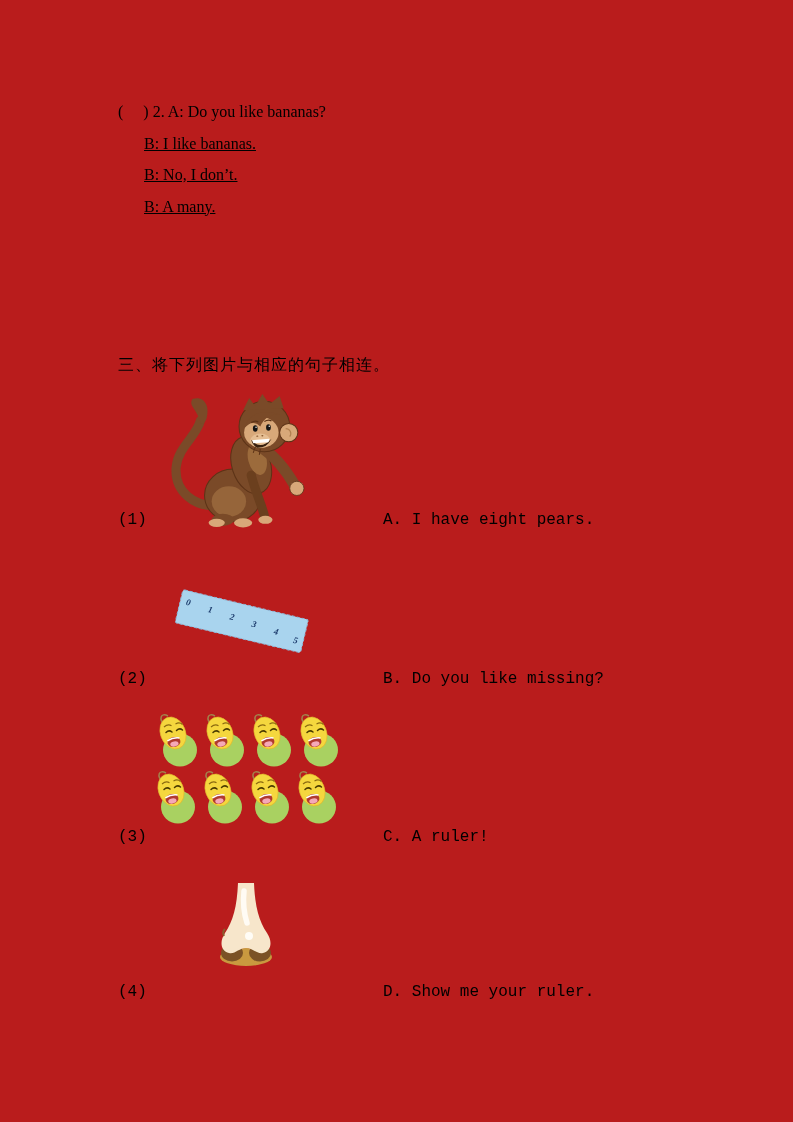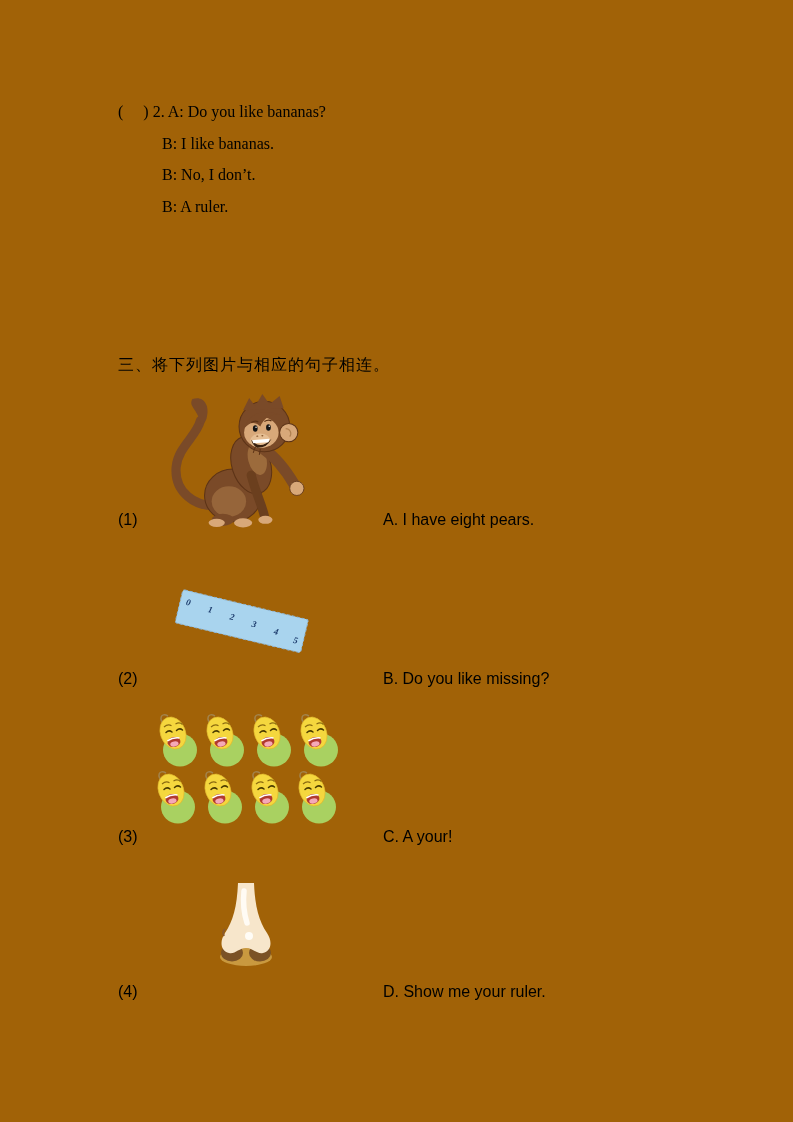--- a/index.html
+++ b/index.html
@@ -1,42 +1,42 @@
 <!DOCTYPE html>
 <html><head>
 <meta charset="utf-8">
 <style>
   html,body{margin:0;padding:0;background:#ffffff;}
   .page{
     position:relative;
     width:793px;height:1122px;
-    background:#a16207;
+    background:#b91c1c;
     overflow:hidden;
     font-family:"Liberation Serif", serif;
     color:#000;
   }
-  .serif{font-family:Liberation Sans, sans-serif;font-size:16px;color:#000;}
+  .serif{font-family:Liberation Mono, monospace;font-size:16px;color:#000;}
   .dialog{position:absolute;left:118px;top:96px;width:560px;}
   .dialog .line{line-height:31.5px;font-size:16px;white-space:pre;}
-  .dialog .answer{margin-left:44px;}
+  .dialog .answer{margin-left:26px;text-decoration:underline;}
   .heading{position:absolute;left:118px;top:355px;font-size:16px;letter-spacing:1px;}
   .match-num{position:absolute;left:118px;font-size:16px;}
   .match-opt{position:absolute;left:383px;font-size:16px;}
   .img-box{position:absolute;line-height:0;}
 </style>
 </head>
 <body>
 
 <div class="page">
 
   <div class="dialog">
     <div class="line">(     ) 2. A: Do you like bananas?</div>
     <div class="line answer">B: I like bananas.</div>
     <div class="line answer">B: No, I don’t.</div>
-    <div class="line answer">B: A ruler.</div>
+    <div class="line answer">B: A many.</div>
   </div>
 
   <div class="heading serif">三、将下列图片与相应的句子相连。</div>
 
   <div class="img-box" style="left:166px;top:394px;">
     <svg width="142" height="136" viewBox="0 0 140 134">
       <path d="M52,110 C28,112 8,96 10,72 C12,52 30,42 34,26" fill="none" stroke="#7a4a28" stroke-width="9" stroke-linecap="round"></path>
       <path d="M34,28 C30,14 22,12 26,5 C36,1 44,10 40,24 C38,30 35,30 34,28 Z" fill="#7a4a28"></path>
       <ellipse cx="66" cy="100" rx="28" ry="26" fill="#7a4a28" stroke="#5c3317" stroke-width="1"></ellipse>
       <ellipse cx="62" cy="106" rx="17" ry="15" fill="#96653a"></ellipse>
@@ -114,21 +114,21 @@
       <use href="#pearShape" x="49" y="0"></use>
       <use href="#pearShape" x="96" y="0"></use>
       <use href="#pearShape" x="143" y="0"></use>
       <use href="#pearShape" x="0" y="57"></use>
       <use href="#pearShape" x="47" y="57"></use>
       <use href="#pearShape" x="94" y="57"></use>
       <use href="#pearShape" x="141" y="57"></use>
     </svg>
   </div>
   <div class="match-num serif" style="top:828px;">(3)</div>
-  <div class="match-opt serif" style="top:828px;">C. A your!</div>
+  <div class="match-opt serif" style="top:828px;">C. A ruler!</div>
 
   <div class="img-box" style="left:218px;top:881px;">
     <svg width="56" height="94" viewBox="0 0 56 94">
       <ellipse cx="28" cy="76" rx="26" ry="9" fill="#c9993f"></ellipse>
       <ellipse cx="14" cy="72" rx="11" ry="8.5" fill="#7b5226"></ellipse>
       <ellipse cx="42" cy="72" rx="11" ry="8.5" fill="#7b5226"></ellipse>
       <path d="M20,2 L36,2 C37,26 41,40 49,52 C55,61 53,70 45,72 C39,73.5 35,67 28,67 C21,67 17,73.5 11,72 C3,70 1,61 7,52 C15,40 19,26 20,2 Z" fill="#f7e6cb"></path>
       <path d="M7,48 q-3,3 -1,7" stroke="#8b5a2b" stroke-width="2" fill="none"></path>
       <path d="M26,10 C24.5,24 26.5,34 29,42" stroke="#fffdf8" stroke-width="5.5" fill="none" stroke-linecap="round" opacity="0.9"></path>
       <circle cx="31" cy="55" r="4" fill="#fffdf8" opacity="0.95"></circle>

